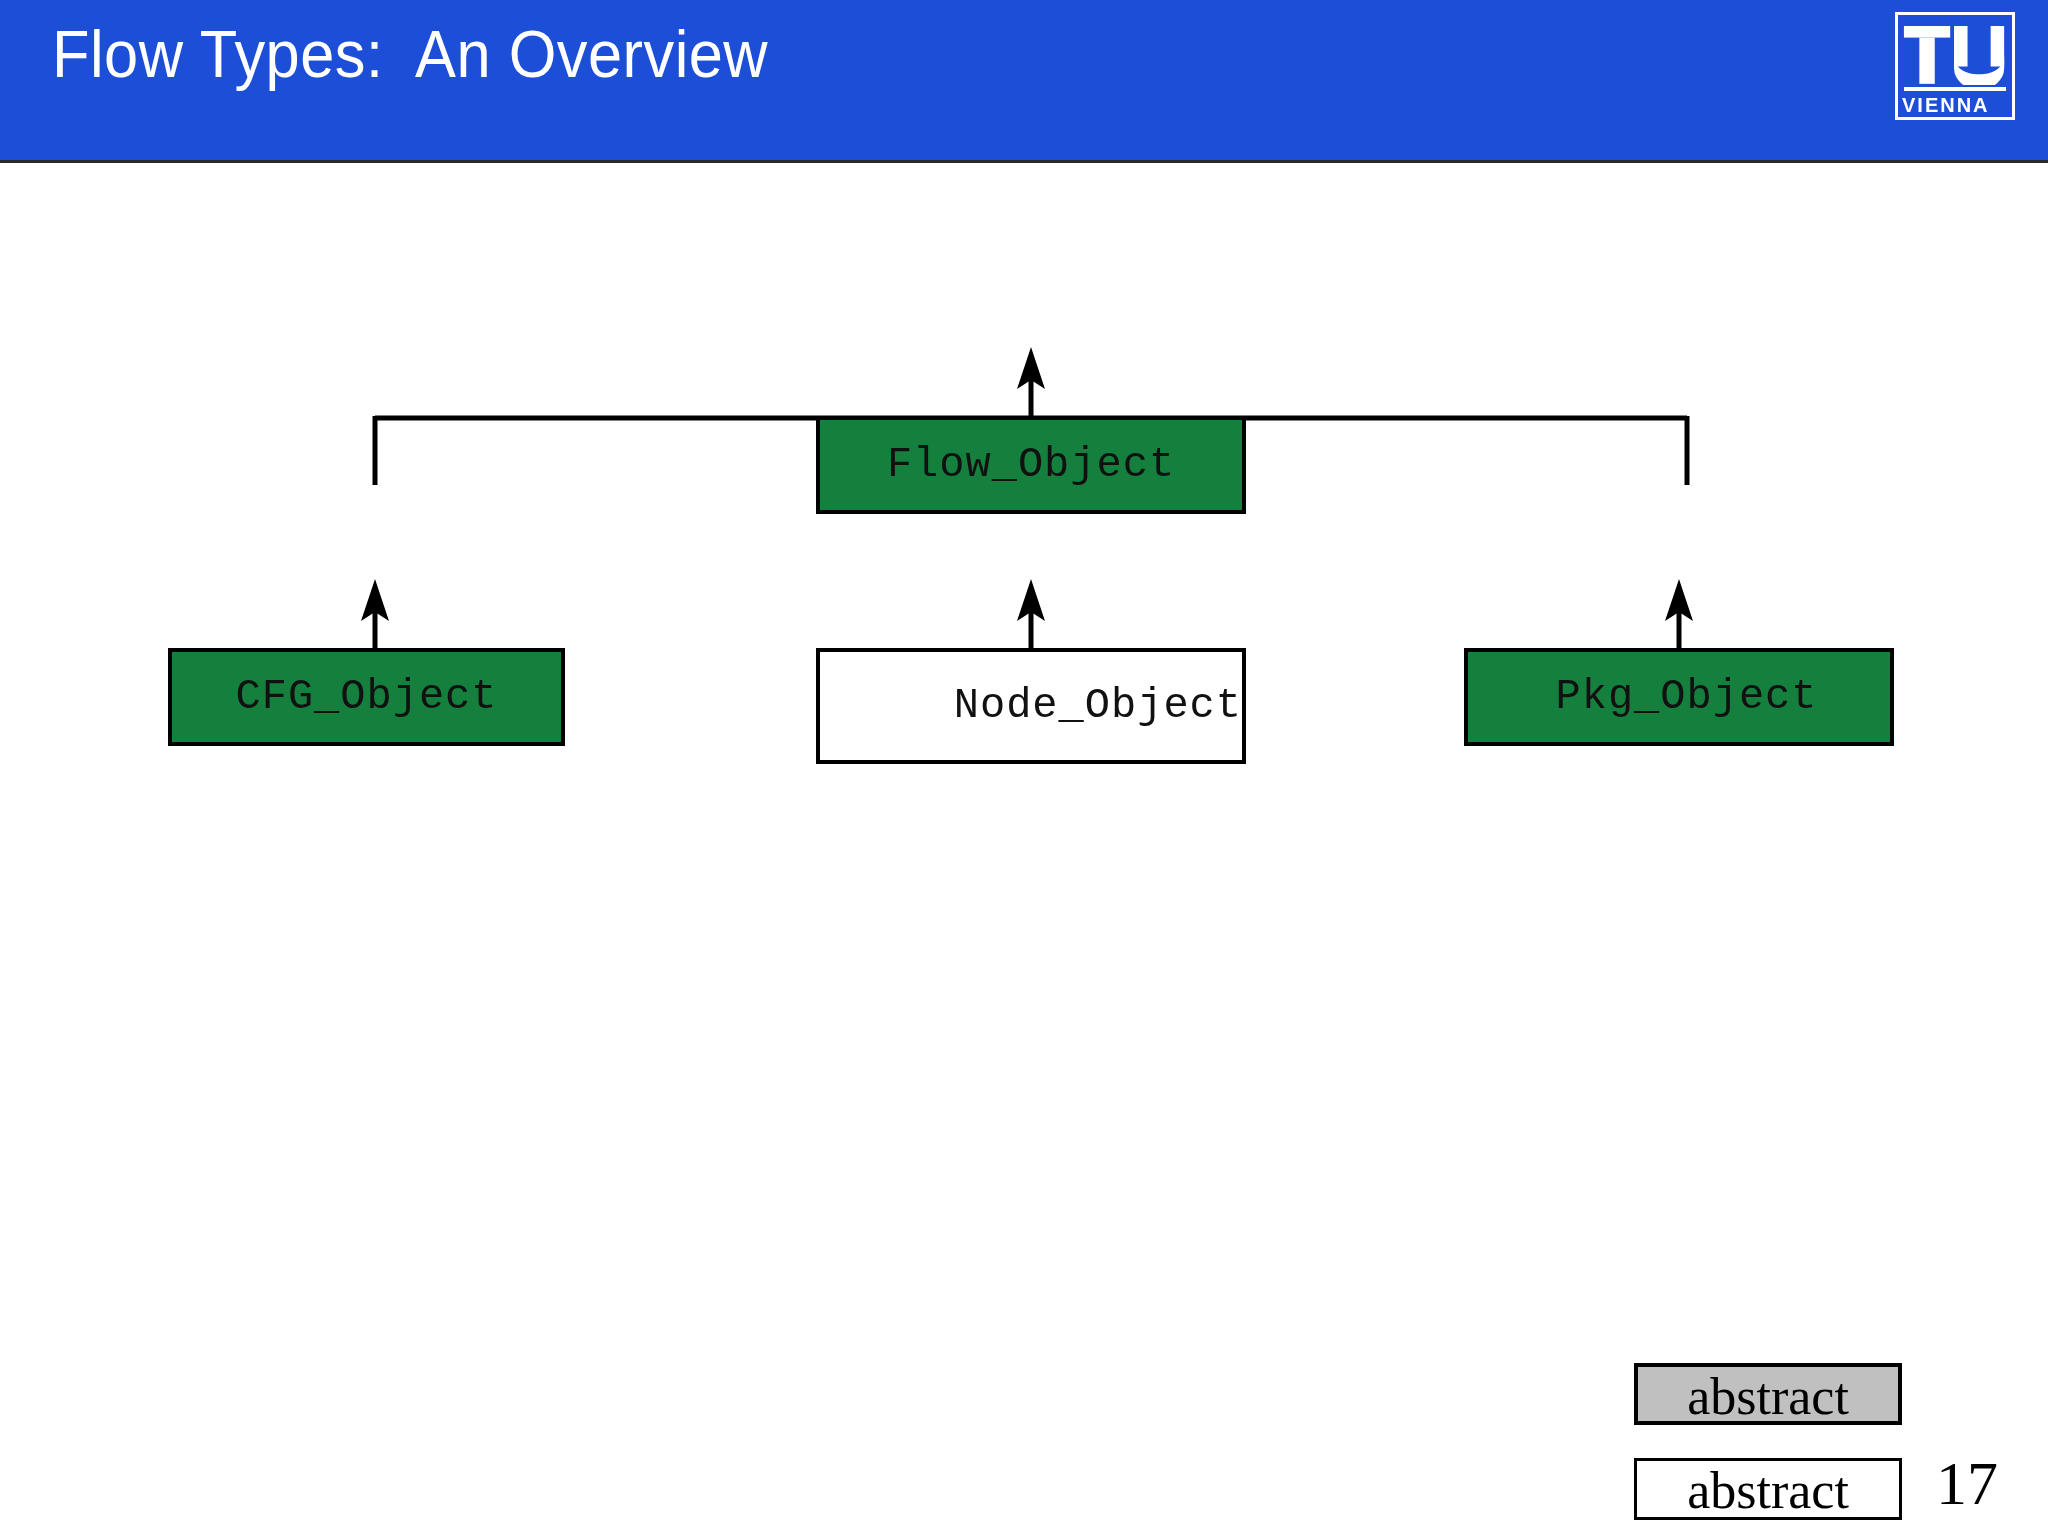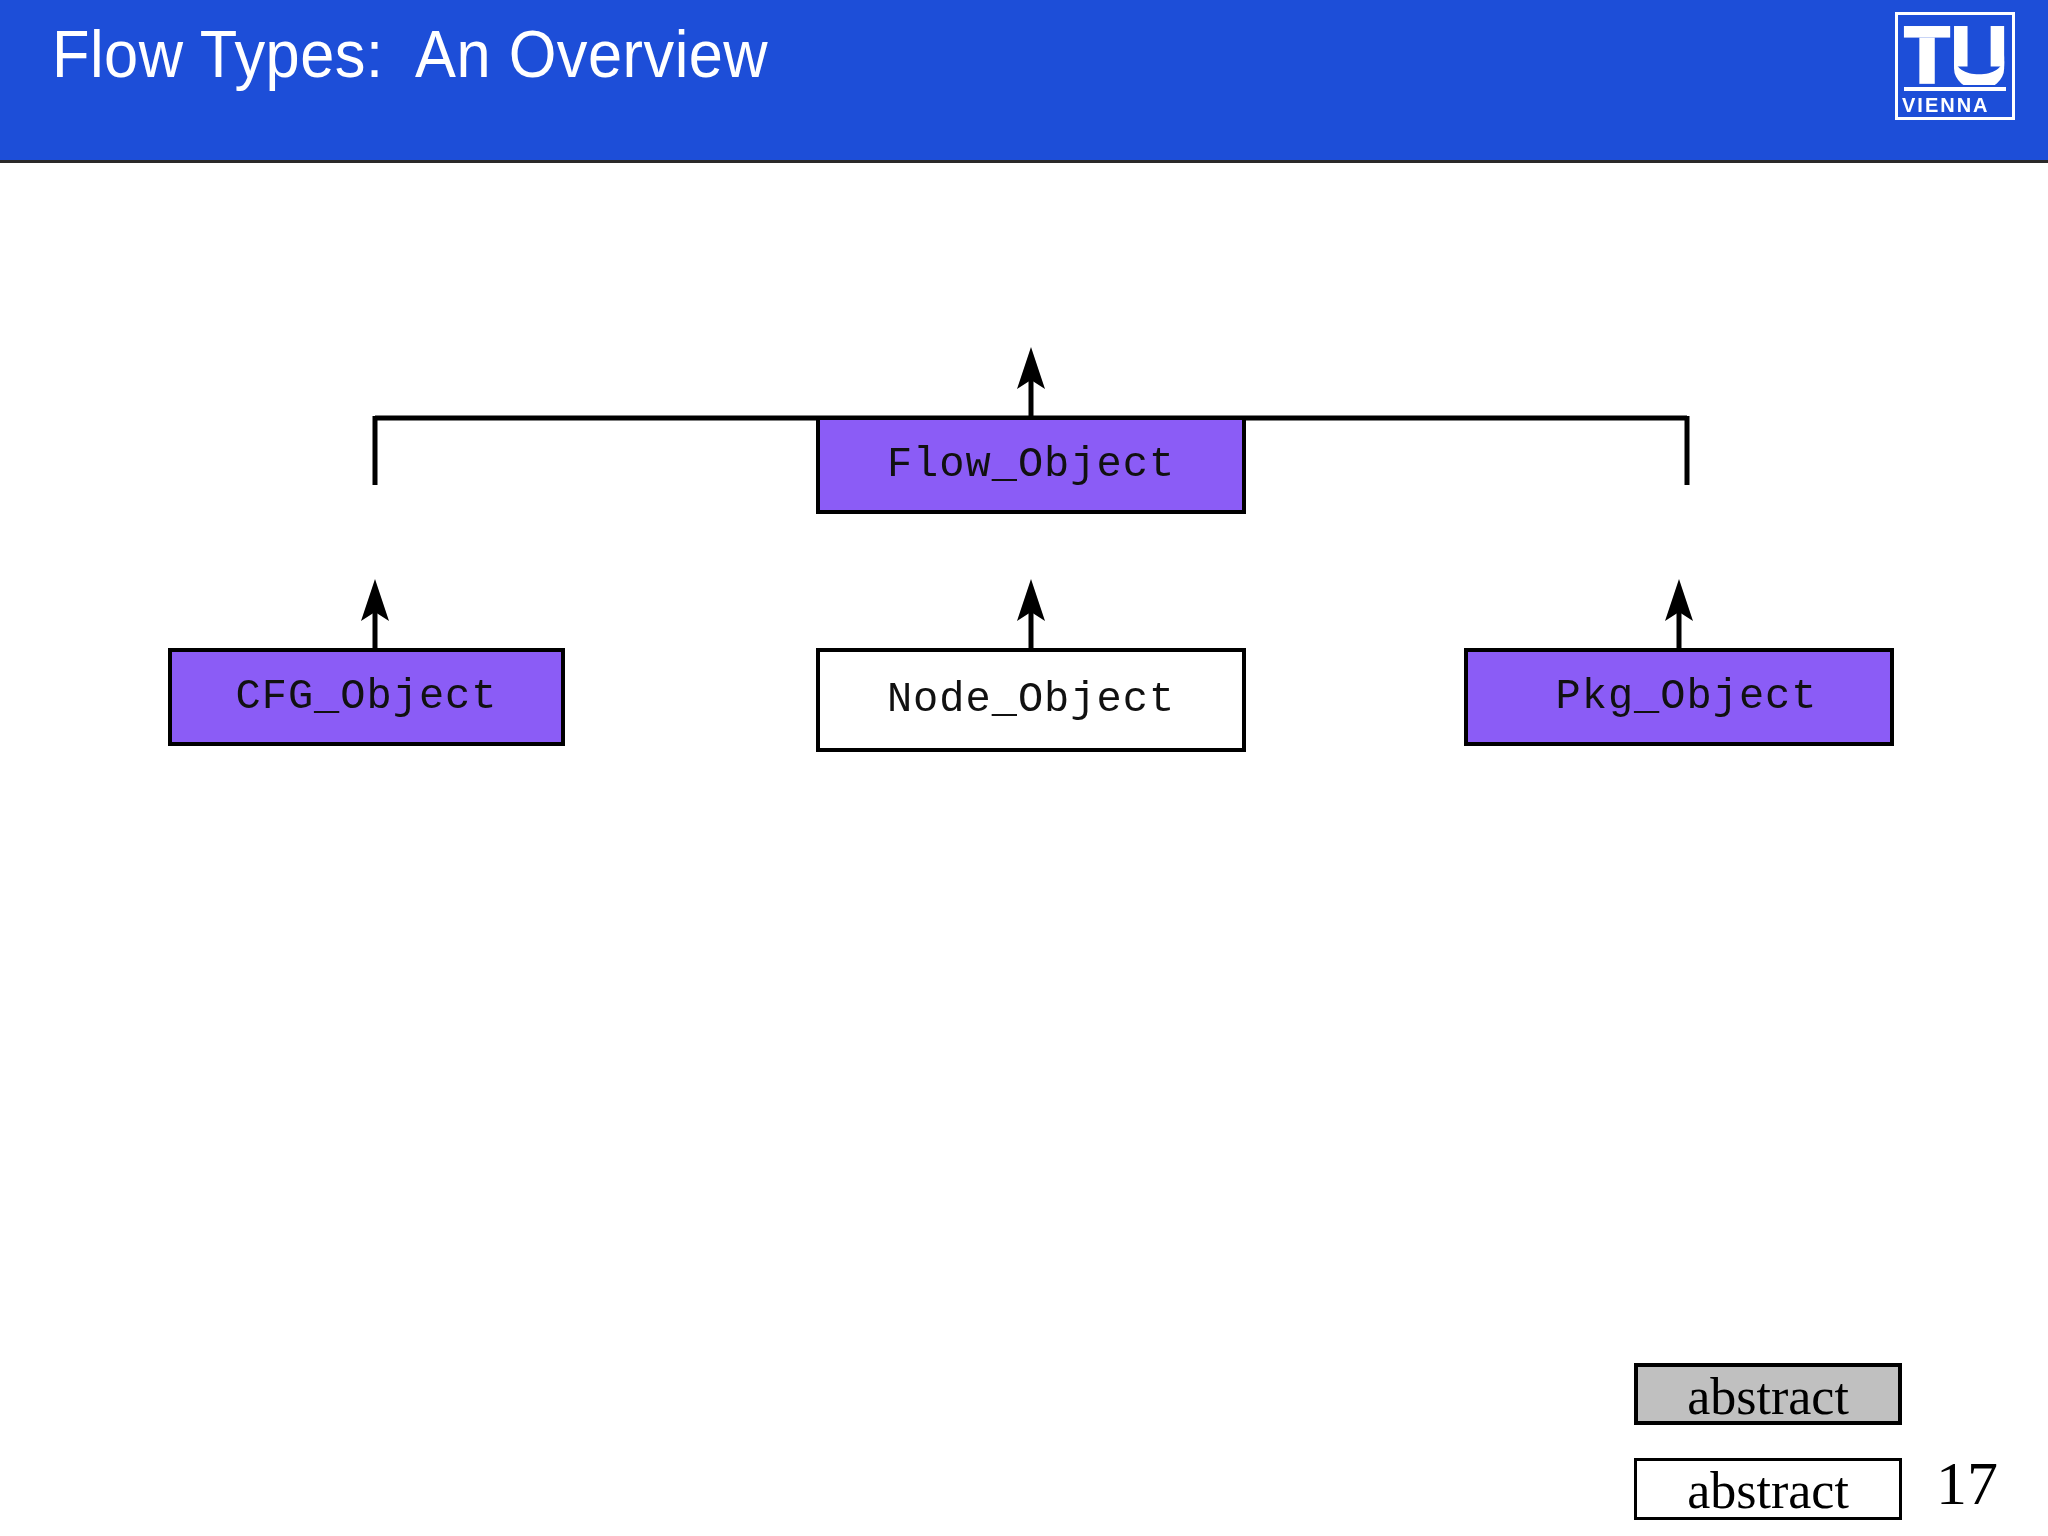--- a/index.html
+++ b/index.html
@@ -102,26 +102,26 @@
     border: 4px solid #000000;
     display: flex;
     align-items: center;
     justify-content: center;
     font-family: "Liberation Mono", monospace;
     font-size: 42px;
     color: #111111;
     letter-spacing: 1px;
     white-space: pre;
   }
-  .node-box.abstract { background: #8b5cf6; }
+  .node-box.abstract { background: #15803d; }
   .node-box.concrete { background: #ffffff; }
 
   #node-flow   { left: 816px; top: 253px;  width: 430px; height: 98px; }
   #node-cfg    { left: 168px; top: 485px;  width: 397px; height: 98px; }
-  #node-node   { left: 816px; top: 485px;  width: 430px; height: 104px; }
+  #node-node   { left: 816px; top: 485px;  width: 430px; height: 116px; justify-content: flex-end; }
   #node-pkg    { left: 1464px; top: 485px; width: 430px; height: 98px; padding-left: 15px; }
 
   
   .legend-box {
     position: absolute;
     box-sizing: border-box;
     display: flex;
     justify-content: center;
     font-family: "Liberation Serif", serif;
     font-size: 52px;

